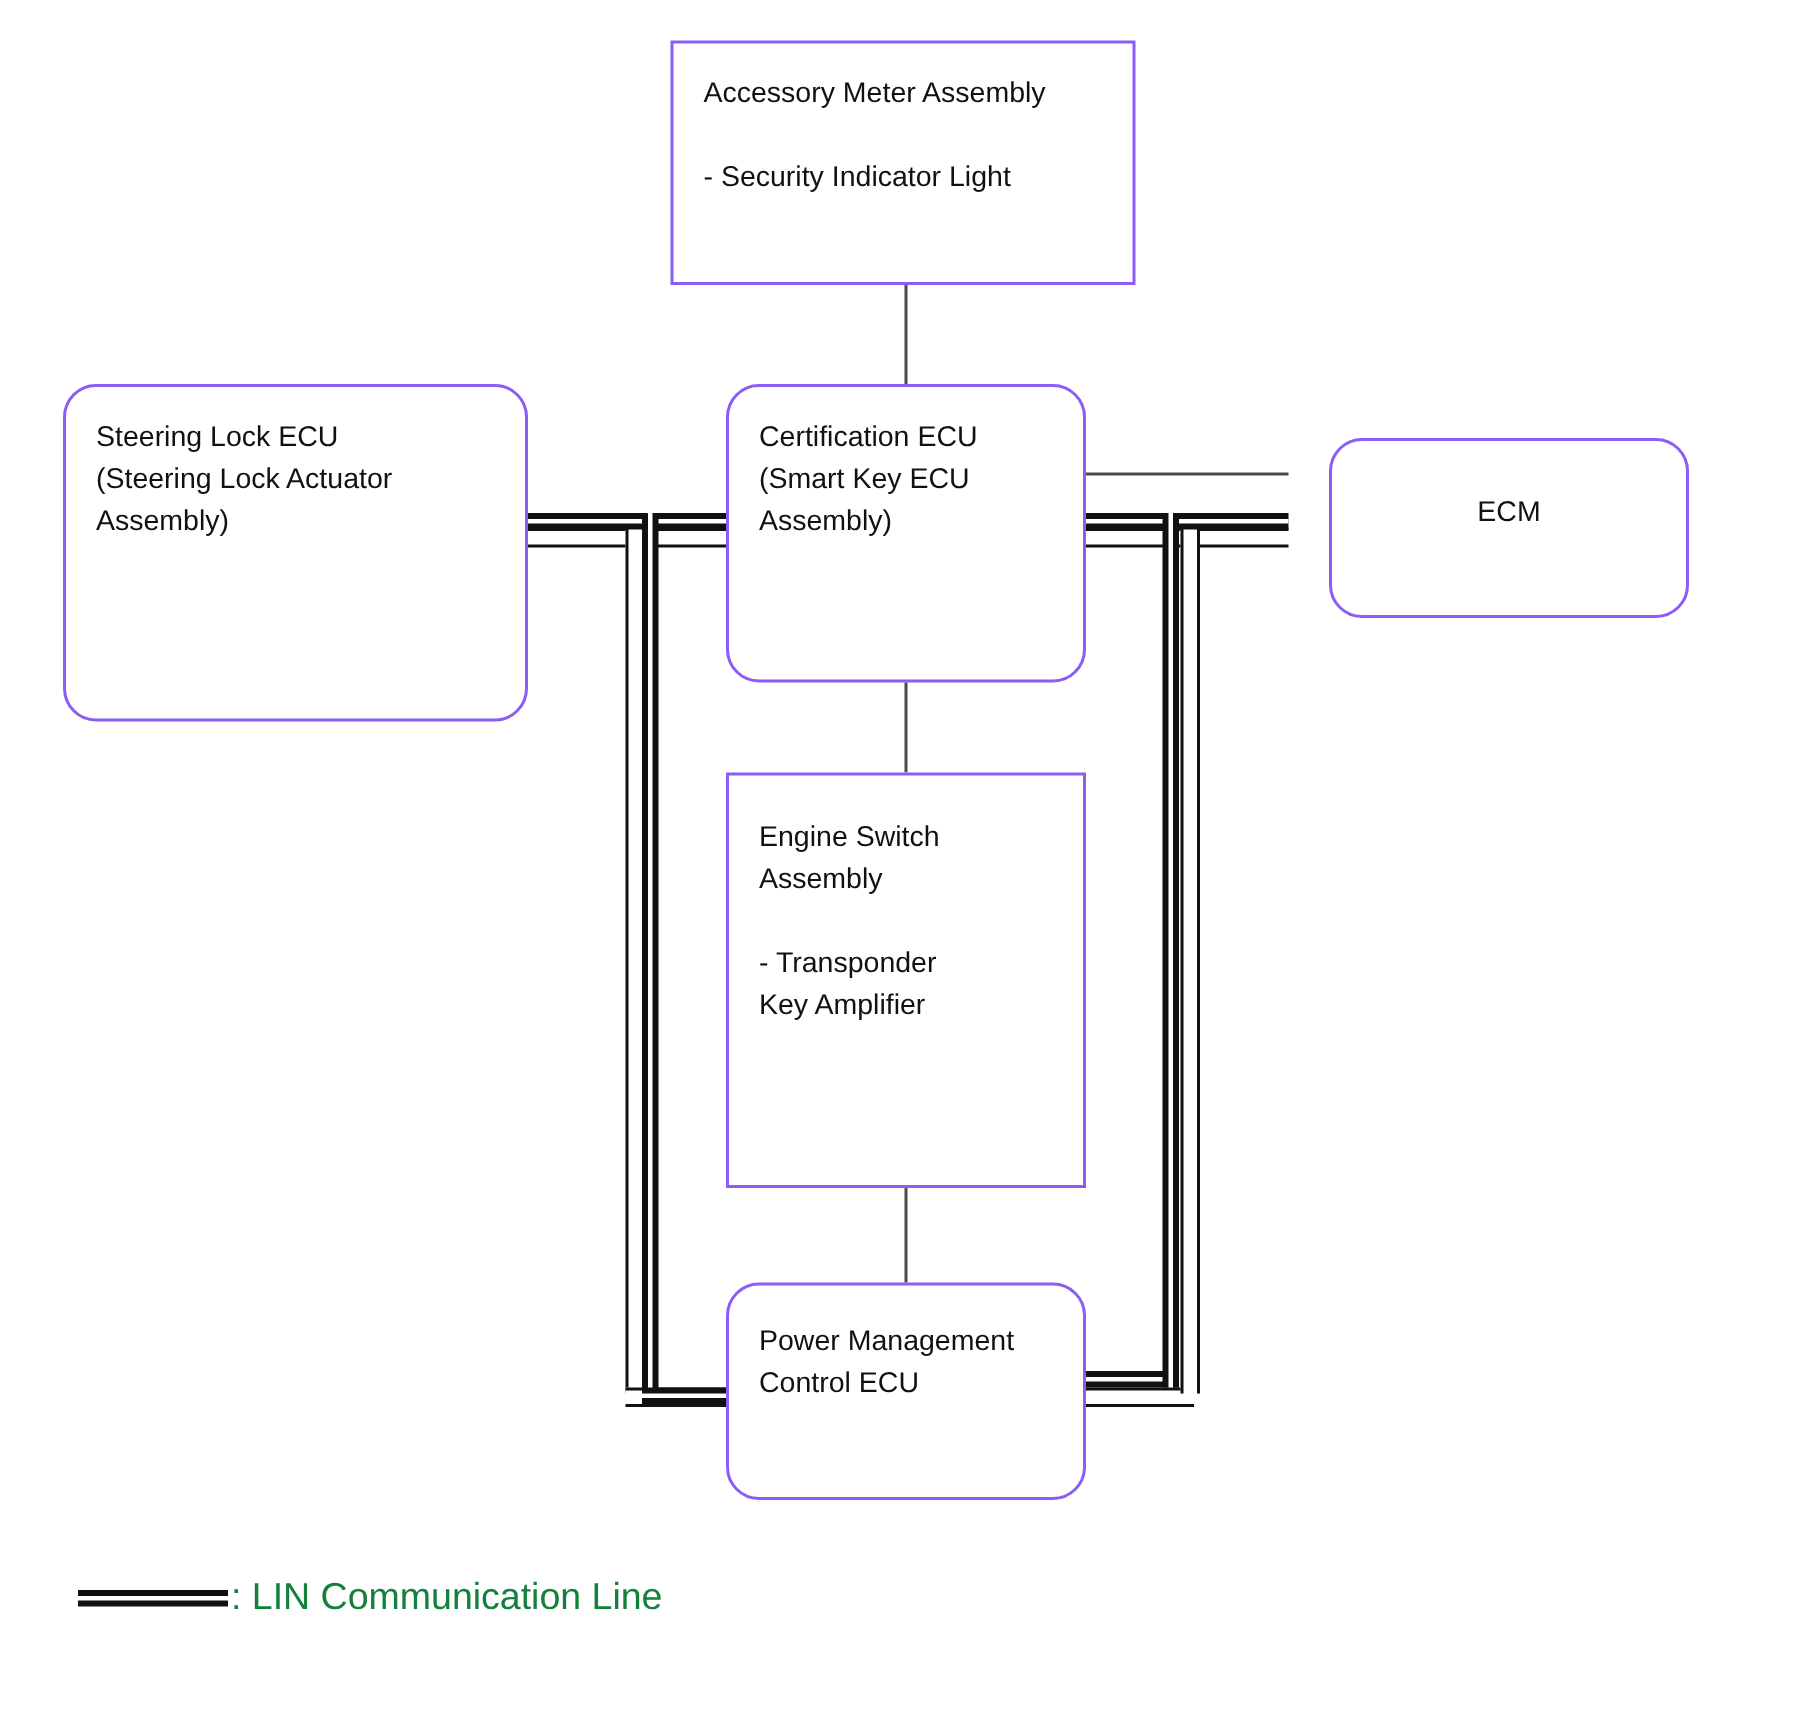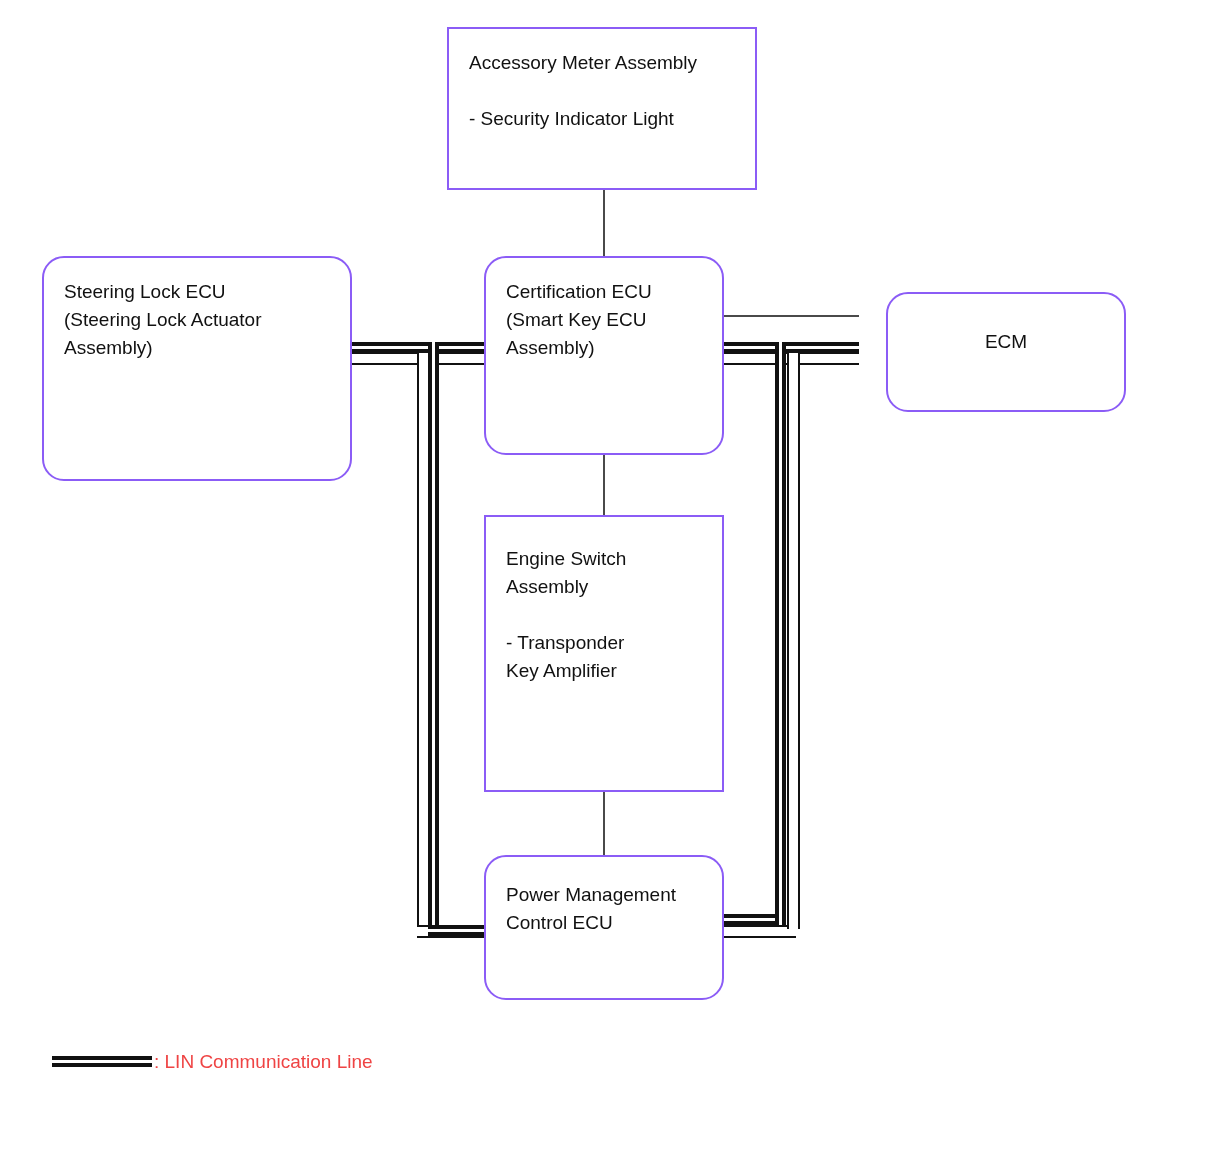--- a/index.html
+++ b/index.html
@@ -122,22 +122,22 @@
   .can-v {
     width: 9px;
     border-left: 2px solid #111111;
     border-right: 2px solid #111111;
     background: #ffffff;
   }
 
   
   .legend {
     position: absolute;
-    font-size: 19px;
-    color: #ef4444;
+    font-size: 25px;
+    color: #15803d;
     white-space: nowrap;
   }
   .legend-swatch {
     display: inline-block;
     vertical-align: middle;
     margin-right: 2px;
   }
   .sw-lin {
     width: 100px; height: 11px;
     background: #111111;

